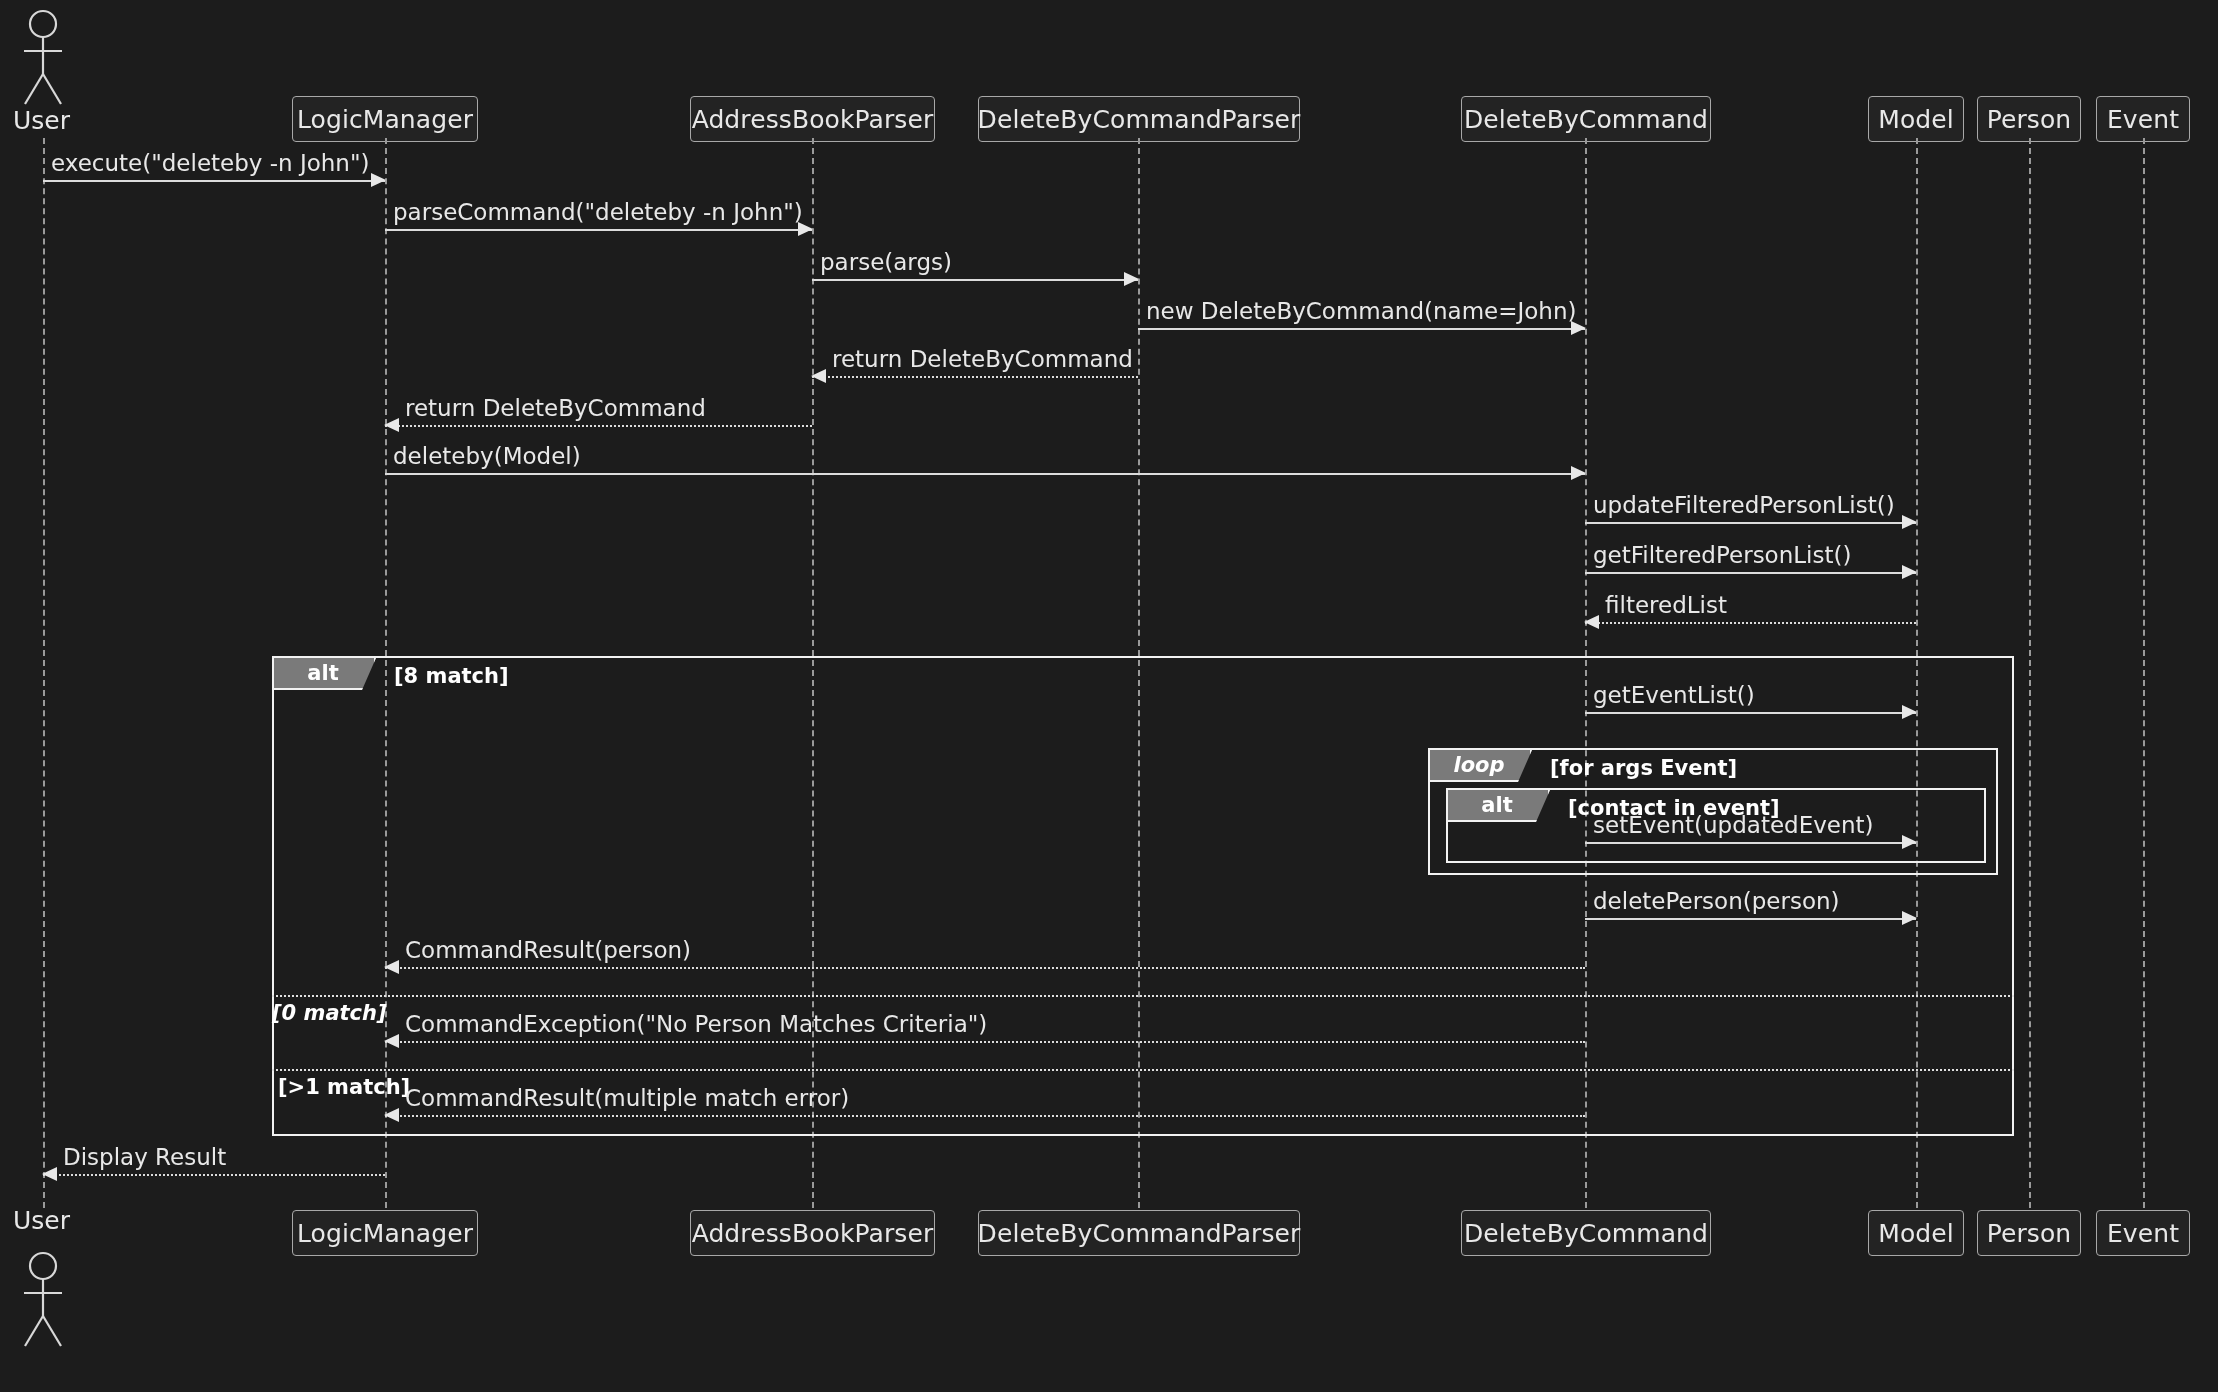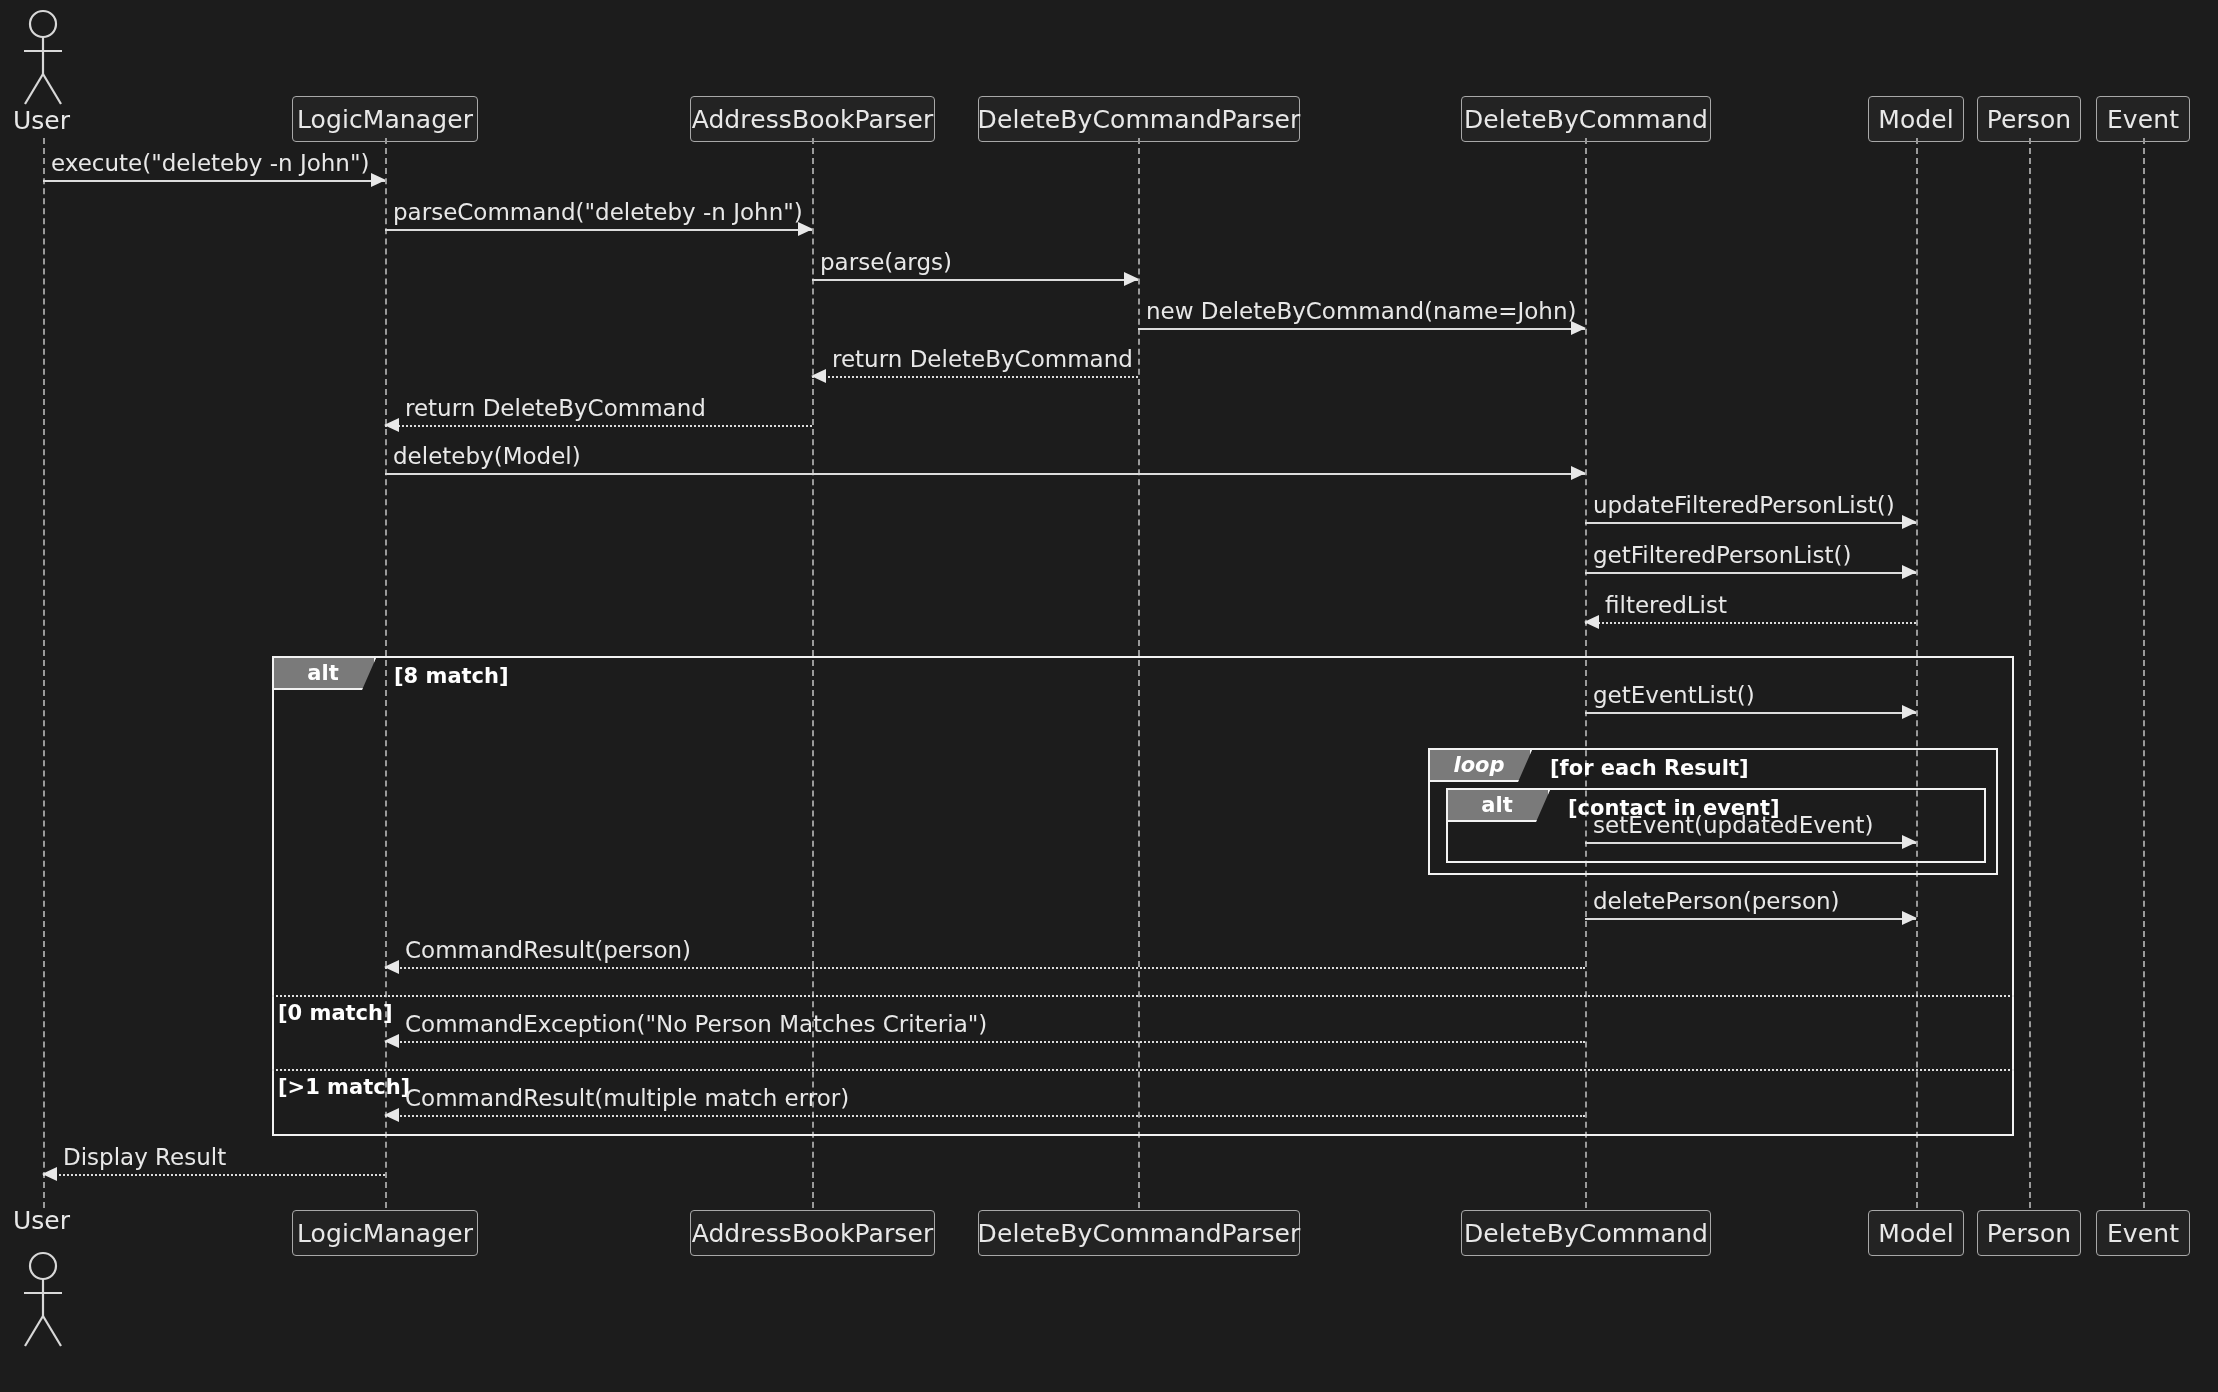--- a/index.html
+++ b/index.html
@@ -175,26 +175,26 @@
     <div class="lifeline" style="left: 812px; top: 138px; height: 1070px;"></div>
     <div class="lifeline" style="left: 1138px; top: 138px; height: 1070px;"></div>
     <div class="lifeline" style="left: 1585px; top: 138px; height: 1070px;"></div>
     <div class="lifeline" style="left: 1916px; top: 138px; height: 1070px;"></div>
     <div class="lifeline" style="left: 2029px; top: 138px; height: 1070px;"></div>
     <div class="lifeline" style="left: 2143px; top: 138px; height: 1070px;"></div>
     <div class="frag" style="left: 272px; top: 656px; width: 1742px; height: 480px;"></div>
     <div class="frag-tag" style="left: 274px; top: 658px; position: absolute; min-width: 78px;">alt</div>
     <div class="frag-cond" style="left: 394px; top: 666px;">[8 match]</div>
     <div class="frag-div" style="left: 272px; width: 1742px; top: 995px;"></div>
-    <div class="frag-alt-label" style="left: 278px; top: 1003px;">[0 match]</div>
+    <div class="frag-alt-label" style="left: 272px; top: 1003px; font-style: italic;">[0 match]</div>
     <div class="frag-div" style="left: 272px; width: 1742px; top: 1069px;"></div>
     <div class="frag-alt-label" style="left: 278px; top: 1077px;">[&gt;1 match]</div>
     <div class="frag" style="left: 1428px; top: 748px; width: 570px; height: 127px;"></div>
     <div class="frag-tag" style="left: 1430px; top: 750px; position: absolute; min-width: 78px; font-style: italic;">loop</div>
-    <div class="frag-cond" style="left: 1550px; top: 758px;">[for each Result]</div>
+    <div class="frag-cond" style="left: 1550px; top: 758px;">[for args Event]</div>
     <div class="frag" style="left: 1446px; top: 788px; width: 540px; height: 75px;"></div>
     <div class="frag-tag" style="left: 1448px; top: 790px; position: absolute; min-width: 78px;">alt</div>
     <div class="frag-cond" style="left: 1568px; top: 798px;">[contact in event]</div>
     <div class="msg right" style="left: 43px; width: 342px; top: 180px;">
       <div class="line"></div>
       <div class="head"></div>
       <div class="mlabel">execute("deleteby -n John")</div>
     </div>
     <div class="msg right" style="left: 385px; width: 427px; top: 229px;">
       <div class="line"></div>

